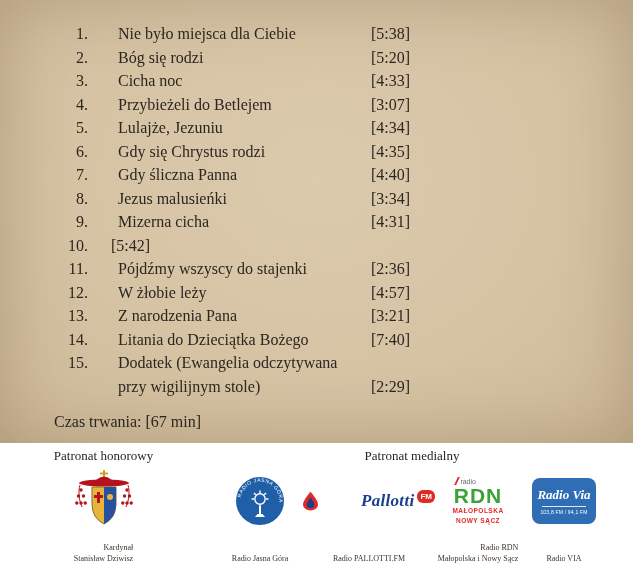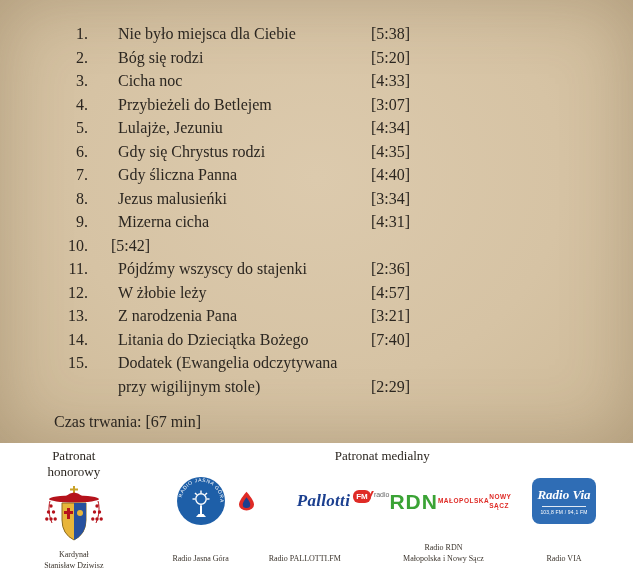--- a/index.html
+++ b/index.html
@@ -29,30 +29,30 @@
     padding:5px 26px 9px 30px;
   }
   .patron-section{display:flex;flex-direction:column;}
   .patron-honorary{width:150px;}
   .patron-media{flex:1;margin-left:40px;}
   .patron-heading{font-size:13px;text-align:center;color:#2b2620;}
   .logos-row{display:flex;flex:1;justify-content:space-between;margin-top:2px;}
   .patron-honorary .logos-row{justify-content:center;}
   .logo-block{display:flex;flex-direction:column;align-items:center;min-width:86px;}
   .logo-icon{height:66px;display:flex;align-items:center;justify-content:center;margin-top:2px;}
-  .logo-caption{margin-top:auto;font-size:8px;line-height:1.35;text-align:center;color:#3b342c;}
+  .logo-caption{margin-top:auto;font-size:8px;line-height:1.35;text-align:right;color:#3b342c;}
   
   .jg-svg{display:block;}
   
   .pallotti-wrap{display:flex;align-items:center;gap:3px;}
   .pallotti-brand{font-size:17px;font-weight:bold;font-style:italic;color:#1b3f8f;letter-spacing:.3px;margin-left:40px;}
   .pallotti-fm{background:#df2b26;color:#fff;font-size:8px;font-weight:bold;
     padding:2px 3px;border-radius:6px;font-family:"Liberation Sans",sans-serif;margin-bottom:10px;}
   
-  .rdn-wrap{display:flex;flex-direction:row;align-items:center;font-family:"Liberation Sans",sans-serif;}
+  .rdn-wrap{display:flex;flex-direction:column;align-items:center;font-family:"Liberation Sans",sans-serif;}
   .rdn-top{display:flex;align-items:center;gap:2px;align-self:flex-start;margin-left:4px;}
   .rdn-slash{width:2px;height:8px;background:#df2b26;transform:skewX(-25deg);}
   .rdn-radio{font-size:7px;color:#666;}
   .rdn-brand{font-size:21px;font-weight:800;color:#3aa335;letter-spacing:1px;line-height:1;}
   .rdn-region{font-size:6.5px;font-weight:bold;color:#df2b26;letter-spacing:.5px;line-height:1.4;}
   
   .via-box{width:64px;height:46px;background:#2f6db5;border-radius:8px;
     display:flex;flex-direction:column;align-items:center;justify-content:center;color:#fff;}
   .via-brand{font-size:13px;font-style:italic;font-weight:bold;font-family:"Liberation Serif",serif;}
   .via-rule{width:44px;border-top:1px solid rgba(255,255,255,.85);margin:3px 0 2px;}

